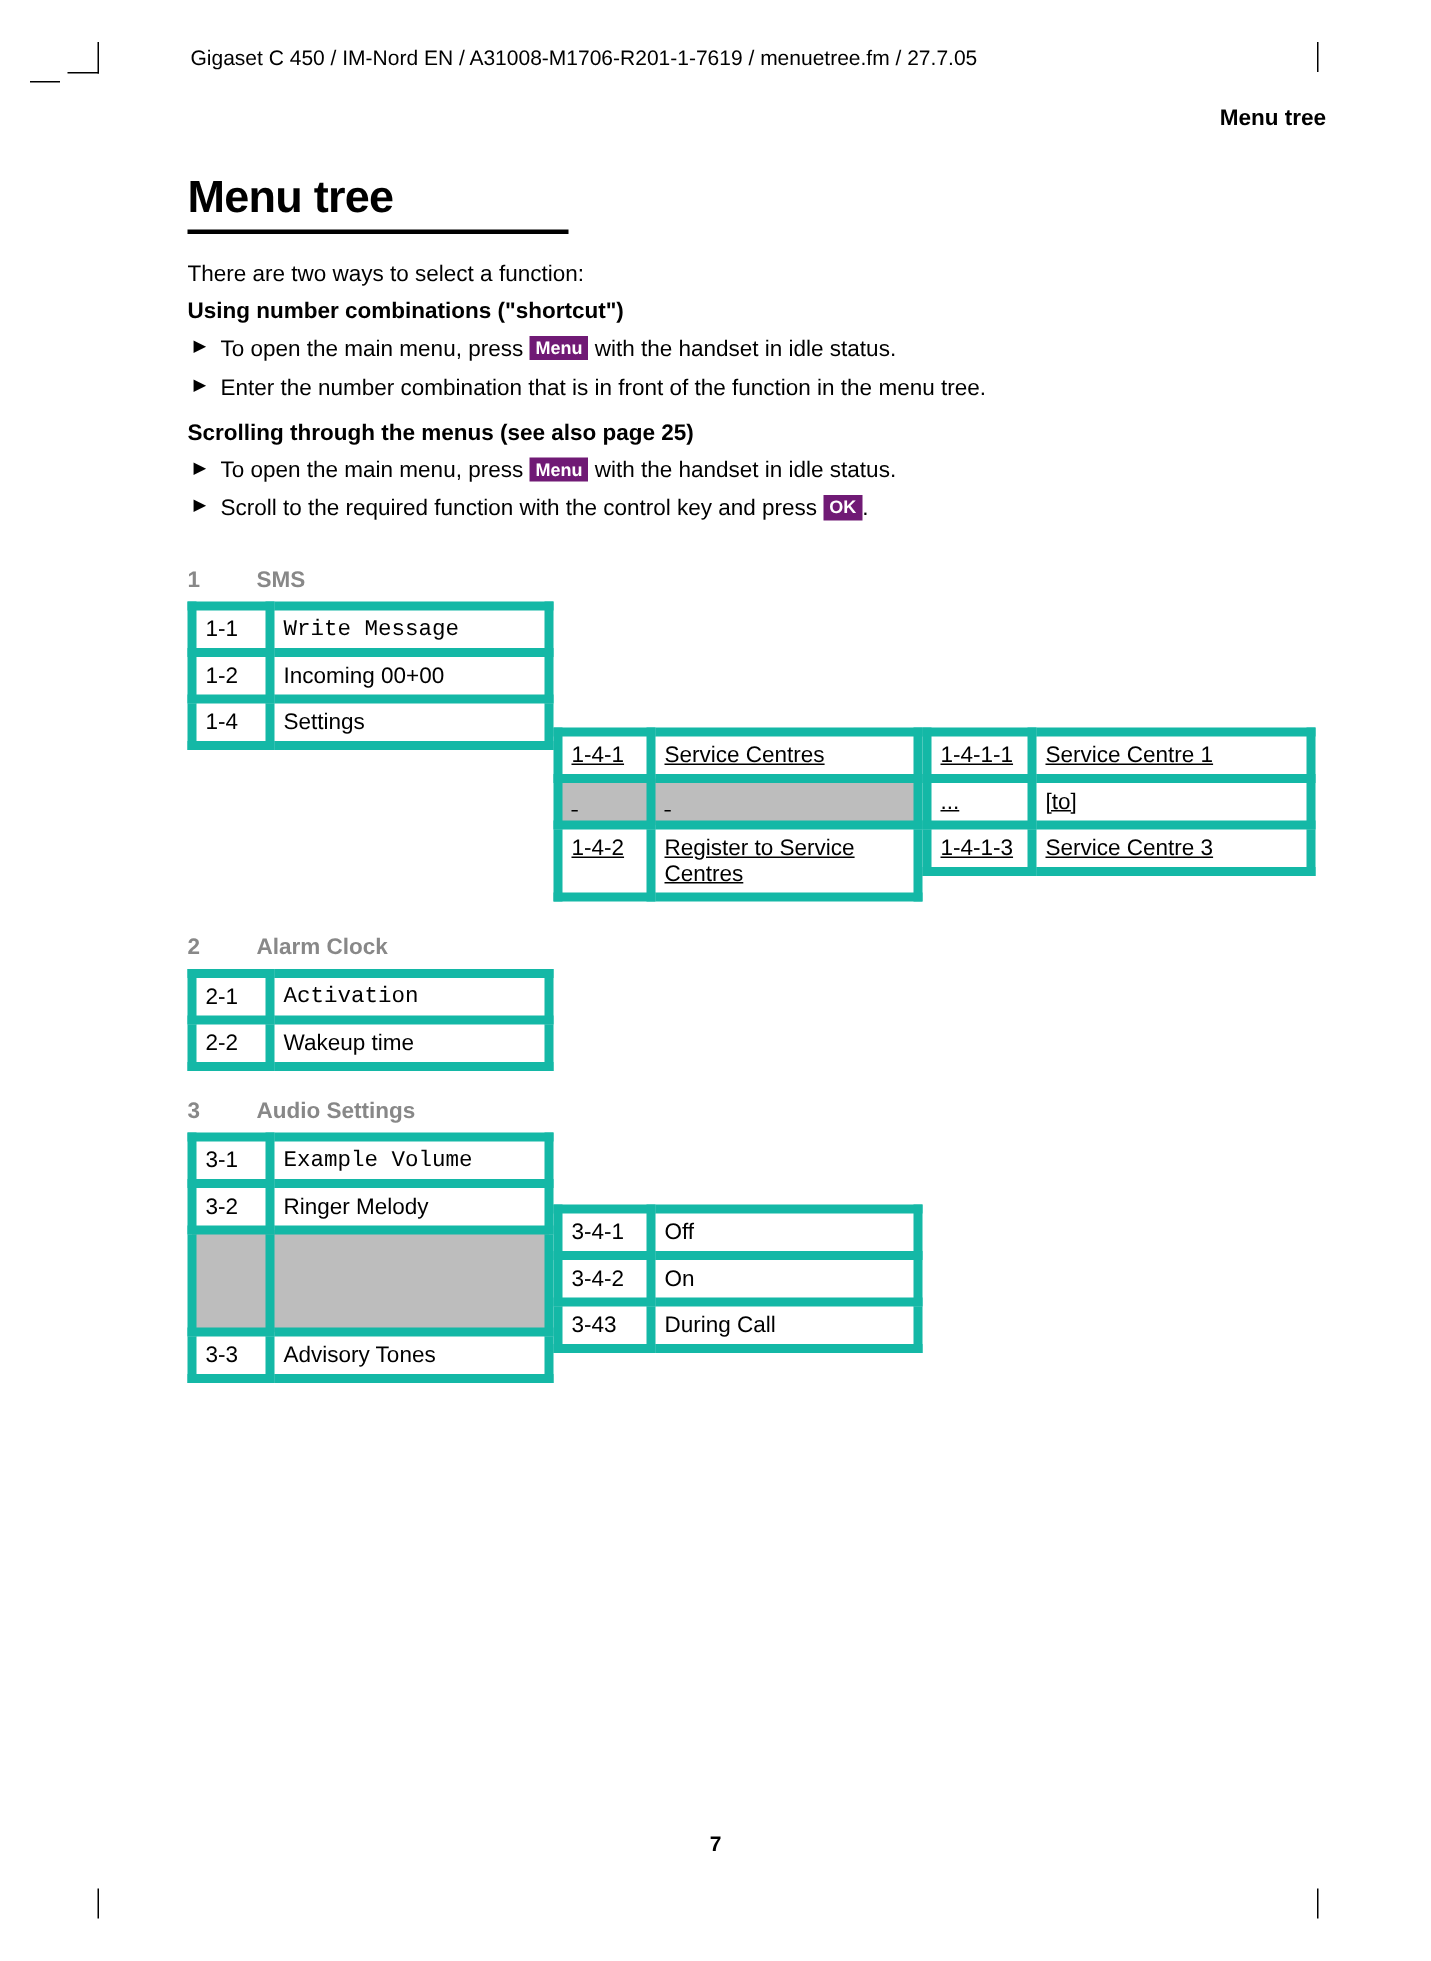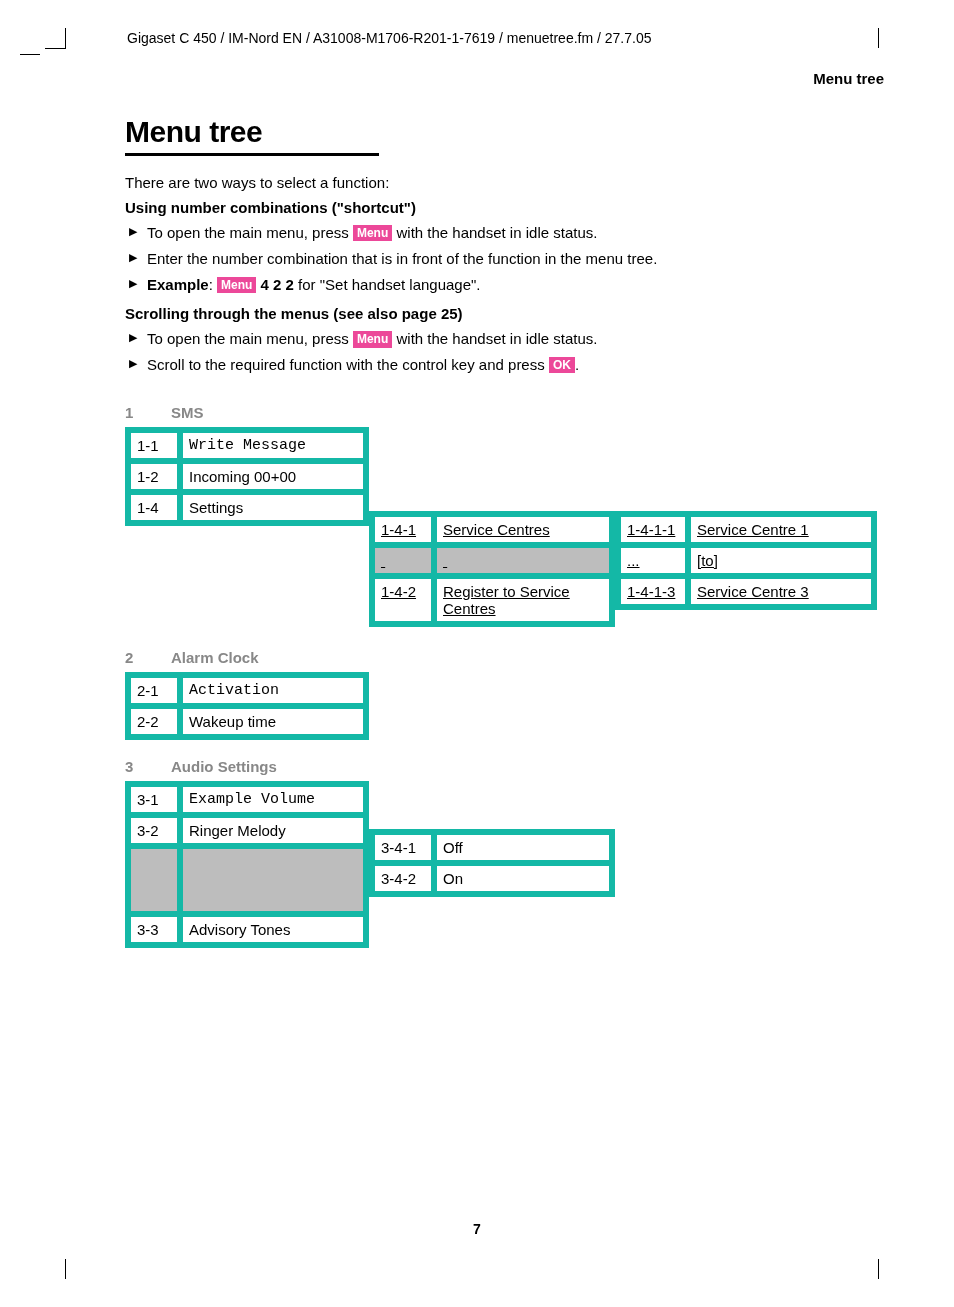--- a/index.html
+++ b/index.html
@@ -70,21 +70,21 @@
   }
   ul.arrows li::before {
     content: "▶";
     position: absolute;
     left: 4px;
     top: 2px;
     font-size: 11px;
   }
   .keycap {
     display: inline-block;
-    background: #ec4899;
+    background: #701a75;
     color: #fff;
     font-weight: bold;
     font-size: 12px;
     padding: 1px 4px;
     line-height: 1.2;
     vertical-align: 1px;
   }
   .menu-section {
     margin-top: 28px;
   }
@@ -146,23 +146,20 @@
   <div class="title-rule"></div>
 
   <p>There are two ways to select a function:</p>
 
   <div class="subhead">Using number combinations ("shortcut")</div>
   <ul class="arrows">
     <li>
       <span>To open the main menu, press </span><span class="keycap">Menu</span><span> with the handset in idle status.</span>
     </li>
     <li>Enter the number combination that is in front of the function in the menu tree.</li>
-    <li>
-      <b>Example</b>: <span class="keycap">Menu</span><b>  4 2 2</b><span> for "Set handset language".</span>
-    </li>
   </ul>
 
   <div class="subhead">Scrolling through the menus (see also page 25)</div>
   <ul class="arrows">
     <li>
       <span>To open the main menu, press </span><span class="keycap">Menu</span><span> with the handset in idle status.</span>
     </li>
     <li>
       <span>Scroll to the required function with the control key and press </span><span class="keycap">OK</span><span>.</span>
     </li>
@@ -274,20 +271,24 @@
         <table class="mt" style="margin-top:48px;">
           <tbody>
               <tr>
                 <td class="code w-code2">3-4-1</td>
                 <td class="w-label2">Off</td>
               </tr>
           <tr>
                 <td class="code">3-4-2</td>
                 <td>On</td>
               </tr>
+          <tr>
+                <td class="code">3-43</td>
+                <td>During Call</td>
+              </tr>
         </tbody>
           </table>
       </div>
     </div>
   </div>
 
   <div class="pagenum">7</div>
 </div>
 
 </body></html>

